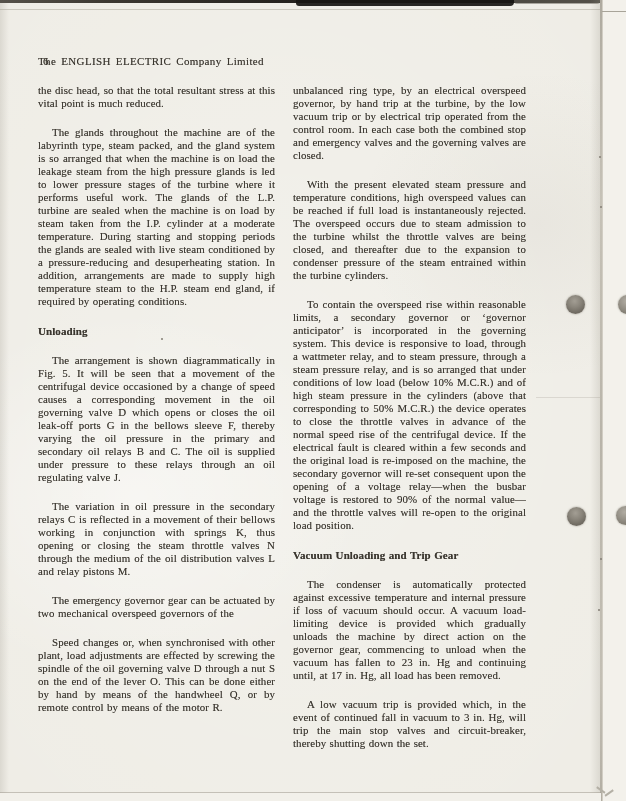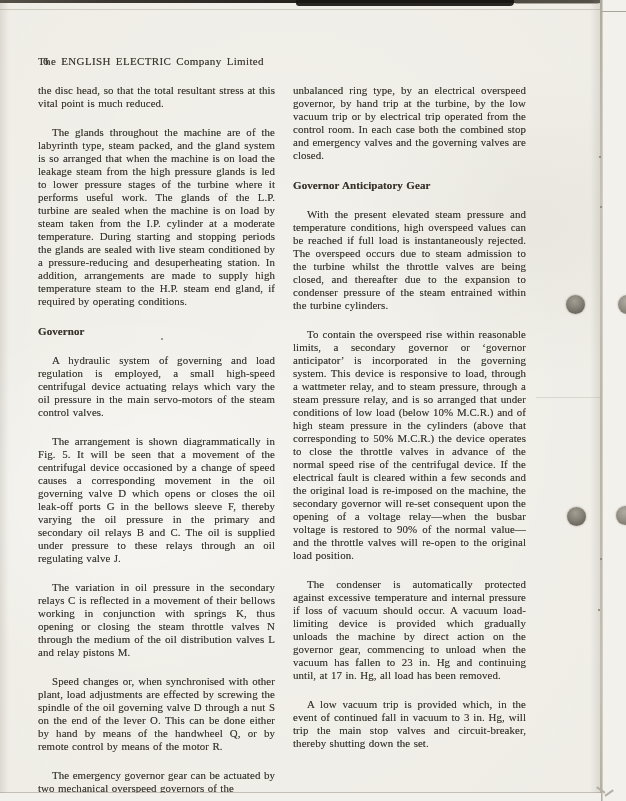--- a/index.html
+++ b/index.html
@@ -69,33 +69,32 @@
   <div class="top-smear"></div>
   <div class="top-crease"></div>
   <div class="crease-h"></div>
 
   <div class="pagenum">6</div>
   <div class="runhead">The ENGLISH ELECTRIC Company Limited</div>
 
   <div class="col col-left">
     <p>the disc head, so that the total resultant stress at this vital point is much reduced.</p>
     <p class="ind">The glands throughout the machine are of the labyrinth type, steam packed, and the gland system is so arranged that when the machine is on load the leakage steam from the high pressure glands is led to lower pressure stages of the turbine where it performs useful work.  The glands of the L.P. turbine are sealed when the machine is on load by steam taken from the I.P. cylinder at a moderate temperature.  During starting and stopping periods the glands are sealed with live steam conditioned by a pressure-reducing and desuperheating station.  In addition, arrangements are made to supply high temperature steam to the H.P. steam end gland, if required by operating conditions.</p>
-    <h3>Governor</h3>
-    <p class="ind">A hydraulic system of governing and load regulation is employed, a small high-speed centrifugal device actuating relays which vary the oil pressure in the main servo-motors of the steam control valves.</p>
+    <h3>Unloading</h3>
     <p class="ind">The arrangement is shown diagrammatically in Fig. 5.  It will be seen that a movement of the centrifugal device occasioned by a change of speed causes a corresponding movement in the oil governing valve D which opens or closes the oil leak-off ports G in the bellows sleeve F, thereby varying the oil pressure in the primary and secondary oil relays B and C.  The oil is supplied under pressure to these relays through an oil regulating valve J.</p>
     <p class="ind">The variation in oil pressure in the secondary relays C is reflected in a movement of their bellows working in conjunction with springs K, thus opening or closing the steam throttle valves N through the medium of the oil distribution valves L and relay pistons M.</p>
+    <p class="ind">The emergency governor gear can be actuated by two mechanical overspeed governors of the</p>
     <p class="ind">Speed changes or, when synchronised with other plant, load adjustments are effected by screwing the spindle of the oil governing valve D through a nut S on the end of the lever O.  This can be done either by hand by means of the handwheel Q, or by remote control by means of the motor R.</p>
-    <p class="ind">The emergency governor gear can be actuated by two mechanical overspeed governors of the</p>
   </div>
 
   <div class="col col-right">
     <p>unbalanced ring type, by an electrical overspeed governor, by hand trip at the turbine, by the low vacuum trip or by electrical trip operated from the control room.  In each case both the combined stop and emergency valves and the governing valves are closed.</p>
-    <h3>Governor Anticipatory Gear</h3>
     <p class="ind">With the present elevated steam pressure and temperature conditions, high overspeed values can be reached if full load is instantaneously rejected.  The overspeed occurs due to steam admission to the turbine whilst the throttle valves are being closed, and thereafter due to the expansion to condenser pressure of the steam entrained within the turbine cylinders.</p>
     <p class="ind">To contain the overspeed rise within reasonable limits, a secondary governor or ‘governor anticipator’ is incorporated in the governing system.  This device is responsive to load, through a wattmeter relay, and to steam pressure, through a steam pressure relay, and is so arranged that under conditions of low load (below 10% M.C.R.) and of high steam pressure in the cylinders (above that corresponding to 50% M.C.R.) the device operates to close the throttle valves in advance of the normal speed rise of the centrifugal device.  If the electrical fault is cleared within a few seconds and the original load is re-imposed on the machine, the secondary governor will re-set consequent upon the opening of a voltage relay—when the busbar voltage is restored to 90% of the normal value—and the throttle valves will re-open to the original load position.</p>
+    <h3>Vacuum Unloading and Trip Gear</h3>
     <p class="ind">The condenser is automatically protected against excessive temperature and internal pressure if loss of vacuum should occur.  A vacuum load-limiting device is provided which gradually unloads the machine by direct action on the governor gear, commencing to unload when the vacuum has fallen to 23 in. Hg and continuing until, at 17 in. Hg, all load has been removed.</p>
     <p class="ind">A low vacuum trip is provided which, in the event of continued fall in vacuum to 3 in. Hg, will trip the main stop valves and circuit-breaker, thereby shutting down the set.</p>
   </div>
 
   <div class="edge-shadow"></div>
   <div class="edge-line"></div>
   <div class="next-page"></div>
   <div class="next-page-topline"></div>
   <div class="bottom-line"></div>
   <div class="bottom-strip"></div>

